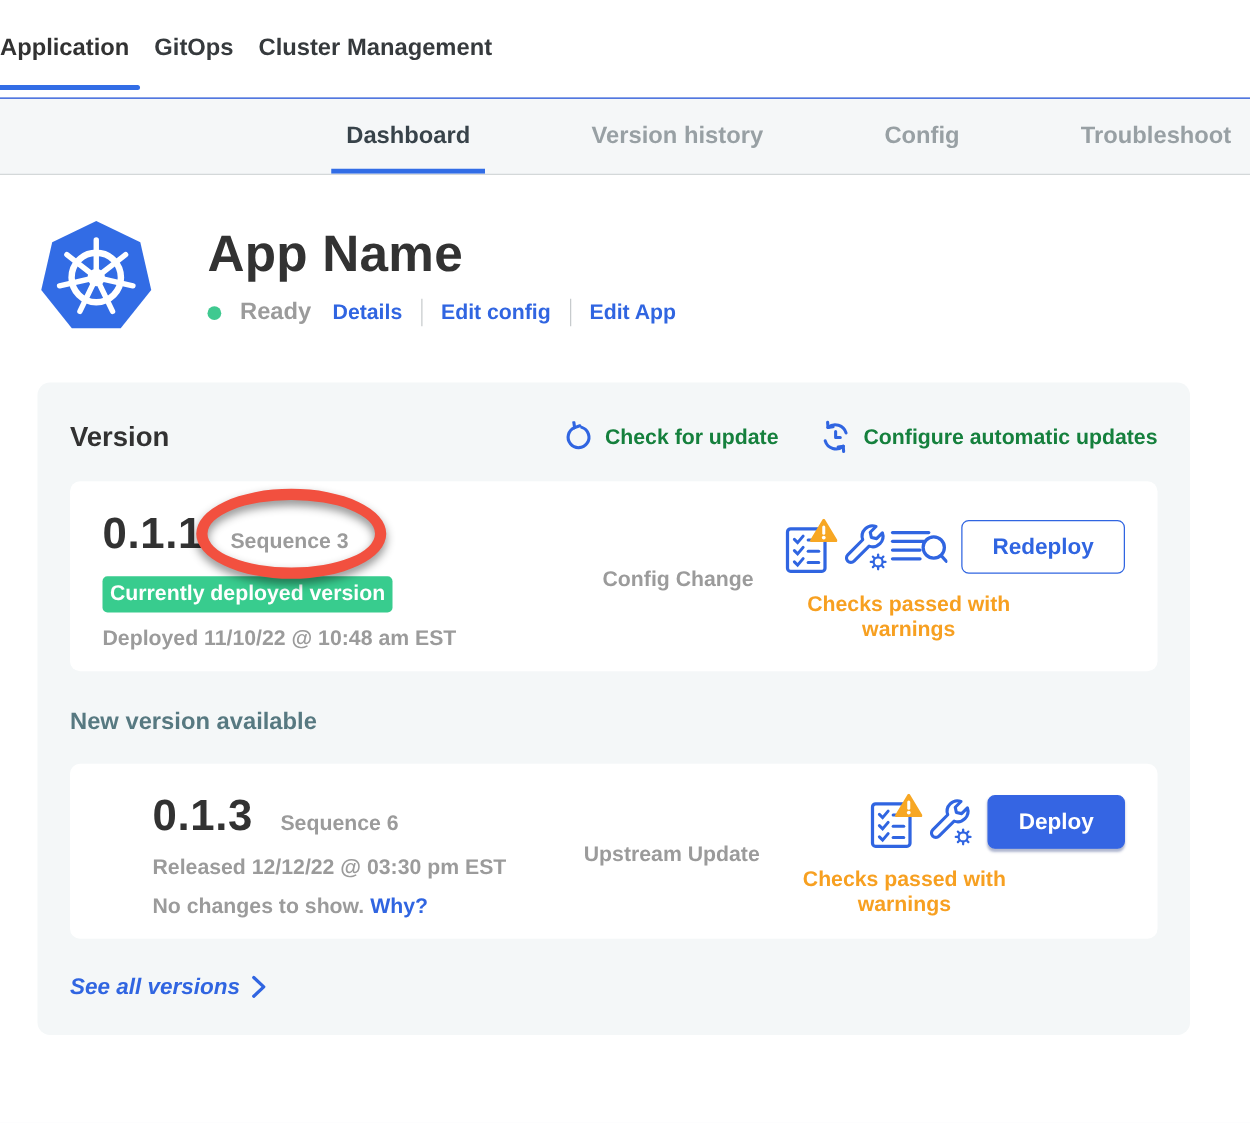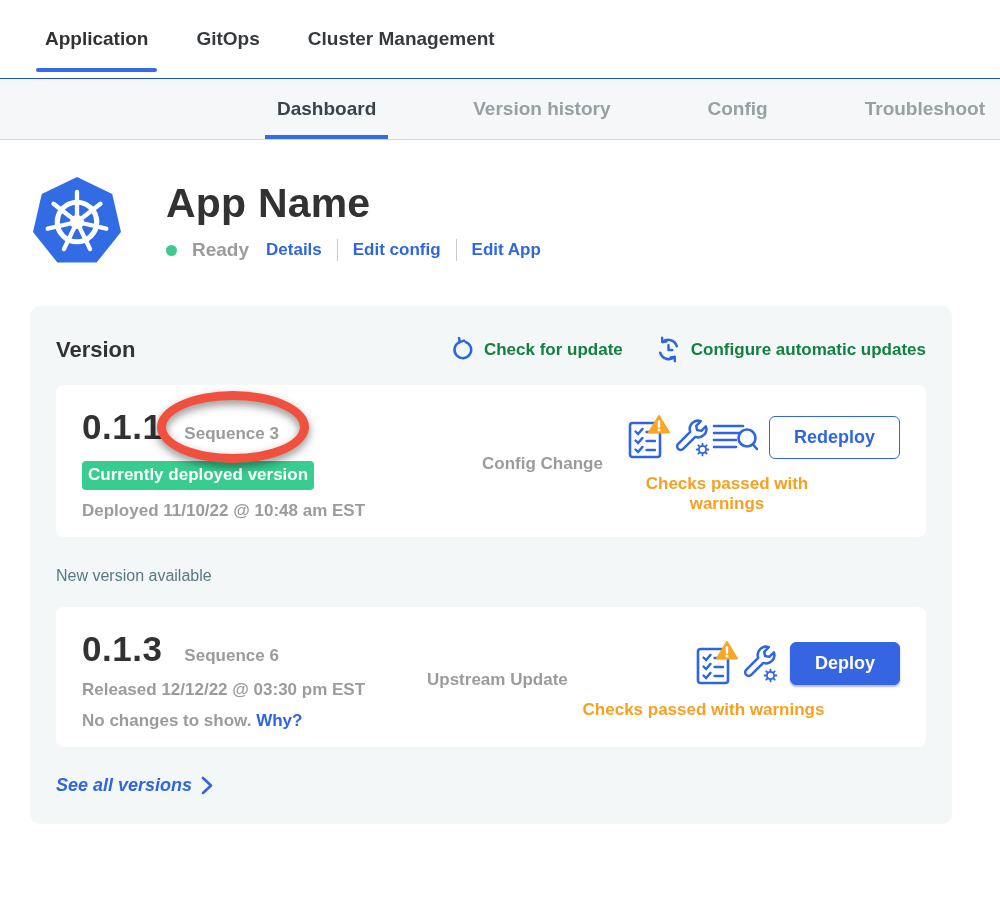--- a/index.html
+++ b/index.html
@@ -2,21 +2,21 @@
 <html><head>
 <meta charset="utf-8">
 <style>
   * { margin:0; padding:0; box-sizing:border-box; }
   html,body { background:#fff; }
   .page {
     position:relative; width:1000px; height:898px; background:#fff;
     font-family:"Liberation Sans", sans-serif; color:#323232; overflow:hidden;
   }
   
-  .topnav { height:78px; display:flex; align-items:stretch; padding-left:45px; gap:48px; background:#fff; }
+  .topnav { height:78px; display:flex; align-items:stretch; gap:20px; background:#fff; }
   .topnav-item { position:relative; display:flex; align-items:center; font-size:19px; font-weight:700; color:#323232; cursor:pointer; white-space:nowrap; }
   .topnav-item.inactive { color:#363a3d; }
   .topnav-item.active::after { content:""; position:absolute; left:-9px; right:-9px; bottom:6px; height:4px; background:#326de6; border-radius:2px; }
   
   .subnav { height:62px; background:#f5f7f8; border-top:1px solid #1d4ed8; border-bottom:1px solid #d4d8d9; display:flex; align-items:stretch; padding-left:277px; gap:97px; overflow:hidden; white-space:nowrap; }
   .subnav-tab { position:relative; display:flex; align-items:center; font-size:19px; font-weight:600; color:#98a0a4; cursor:pointer; }
   .subnav-tab.active { color:#38434a; font-weight:700; }
   .subnav-tab.active::after { content:""; position:absolute; left:-12px; right:-12px; bottom:0; height:4px; background:#326de6; }
   
   .app-header { display:flex; align-items:flex-start; padding:32px 0 0 30px; gap:42px; }
@@ -28,37 +28,37 @@
   .hlink { font-size:17px; font-weight:700; color:#3065e1; cursor:pointer; text-decoration:none; }
   .vdiv { width:1px; height:22px; background:#c7cbcd; }
   
   .version-panel { position:relative; margin:34px 48px 0 30px; width:922px; background:#f4f7f8; border-radius:10px; padding:30px 26px 28px 26px; }
   .panel-head { display:flex; align-items:center; }
   .panel-title { font-size:22px; font-weight:800; color:#323232; }
   .panel-actions { margin-left:auto; display:flex; align-items:center; gap:32px; }
   .action-link { display:flex; align-items:center; gap:9px; font-size:17px; font-weight:700; color:#15803d; cursor:pointer; }
   .ver-card { background:#fff; border-radius:8px; margin-top:22px; padding:22px 26px 16px 26px; display:flex; align-items:center; }
   .col-version.c1 { width:400px; flex:0 0 auto; }
-  .col-version.c2 { width:345px; flex:0 0 auto; }
+  .col-version.c2 { width:345px; flex:0 0 auto;margin-left:40px; }
   .ver-row { display:flex; align-items:baseline; gap:22px; }
   .ver-number { font-size:35px; font-weight:800; color:#323232; letter-spacing:0.5px; }
   .ver-seq { font-size:17px; font-weight:600; color:#9b9b9b; }
   .deployed-badge { display:inline-block; margin-top:14px; background:#38cc8e; color:#fff; font-size:17px; font-weight:700; padding:4px 6px 5px; border-radius:4px; }
   .muted-line { margin-top:11px; font-size:17px; font-weight:600; color:#9b9b9b; }
   .col-type { flex:0 0 auto; font-size:17px; font-weight:700; color:#9b9b9b; }
   .col-type.c1 { width:142px; }
   .col-type.c2 { width:150px; }
   .col-actions { flex:1; display:flex; flex-direction:column; }
   .actions-row { display:flex; align-items:center; justify-content:flex-end; gap:1px; }
   .check-icon-btn { cursor:pointer; display:flex; align-items:center; }
   .btn { border-radius:6px; font-size:18px; font-weight:700; padding:10px 24px; margin-left:10px; cursor:pointer; font-family:inherit; }
   .btn-outline { background:#fff; border:1.5px solid #3065e1; color:#3065e1; }
   .btn-solid { background:#3565e3; border:1.5px solid #3565e3; color:#fff; box-shadow:0 2px 2px rgba(30,50,120,0.35); }
   .checks-text { margin-top:13px; font-size:17px; font-weight:700; color:#f7a021; text-align:center; padding-right:70px; }
-  .new-version-heading { margin:30px 0 0 0; font-size:16px; font-weight:400; color:#577981; }
+  .new-version-heading { margin:30px 0 0 0; font-size:19px; font-weight:700; color:#577981; }
   .see-all { margin-top:28px; display:flex; align-items:center; gap:9px; font-size:18px; font-weight:700; color:#3065e1; cursor:pointer;font-style:italic; }
   
   .annotation-ellipse {
     position:absolute; left:157px; top:391px; width:152px; height:72px;
     border:9px solid #f2503f; border-radius:50%;
     filter:drop-shadow(0 4px 4px rgba(0,0,0,0.45));
     pointer-events:none; z-index:9;
   }
   svg { display:block; }
 </style>

